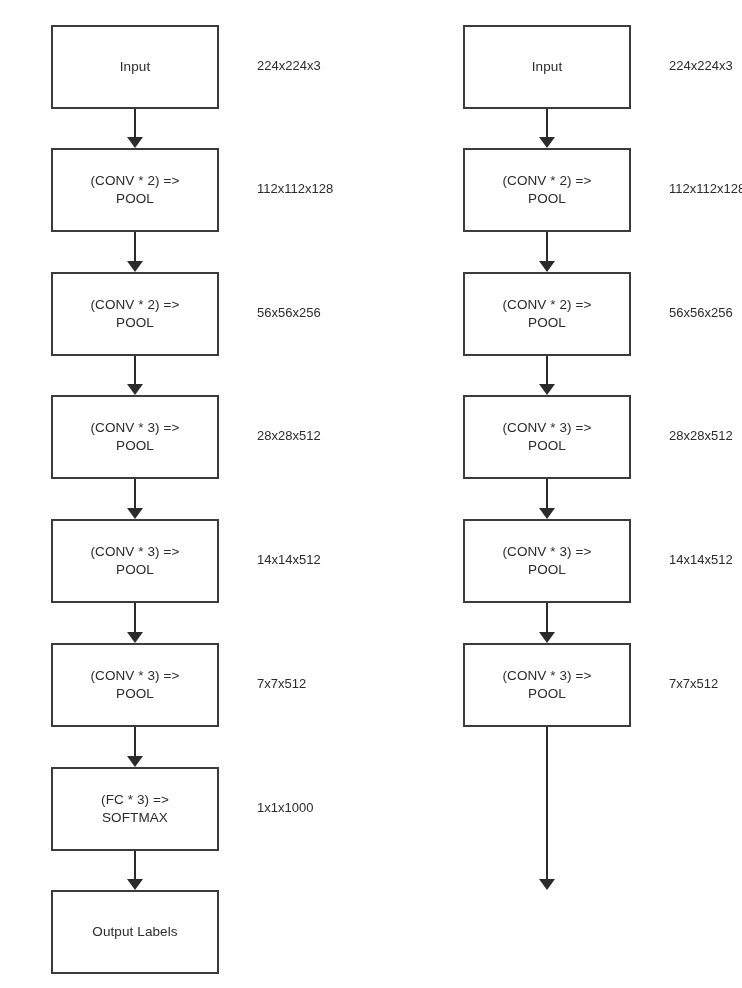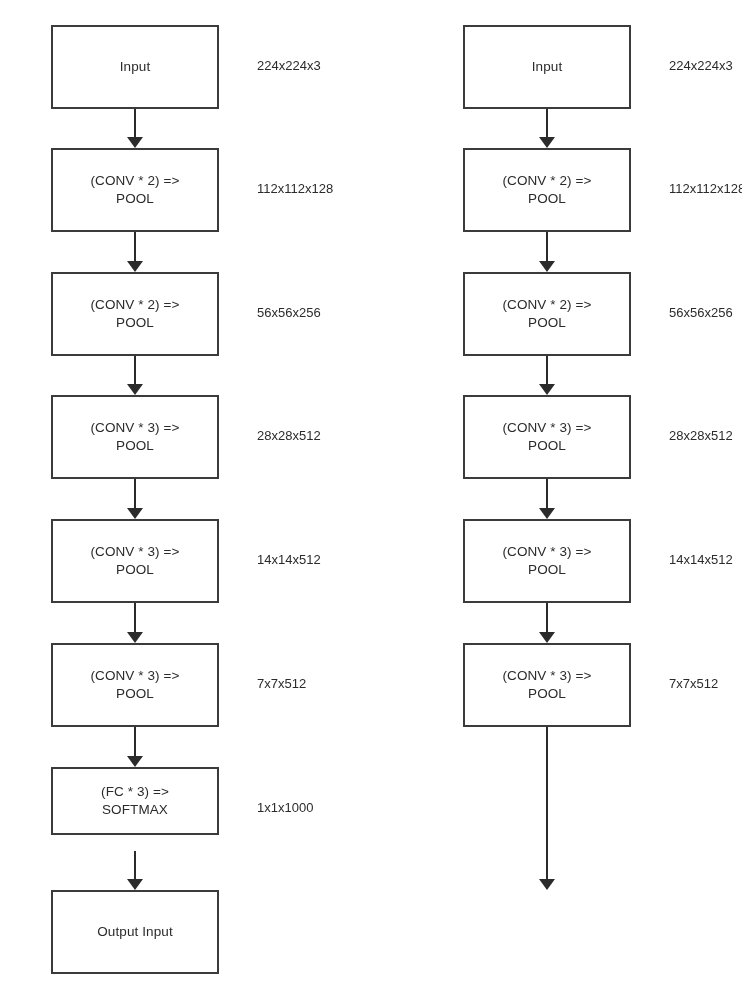--- a/index.html
+++ b/index.html
@@ -106,28 +106,28 @@
         <div class="shaft" style="height: 31px;"></div>
         <div class="head" style="top: 29px;"></div>
       </div>
       <div class="node" style="top: 633px; height: 84px;">(CONV * 3) =&gt;
 POOL</div>
       <div class="dim-label" style="top: 666px;">7x7x512</div>
       <div class="arrow" style="top: 717px; height: 40px;">
         <div class="shaft" style="height: 31px;"></div>
         <div class="head" style="top: 29px;"></div>
       </div>
-      <div class="node" style="top: 757px; height: 68px; text-align: center;">(FC * 3) =&gt;
+      <div class="node" style="top: 757px; height: 84px; text-align: center;">(FC * 3) =&gt;
 SOFTMAX</div>
       <div class="dim-label" style="top: 790px; text-align: right;">1x1x1000</div>
       <div class="arrow" style="top: 841px; height: 39px;">
         <div class="shaft" style="height: 30px;"></div>
         <div class="head" style="top: 28px;"></div>
       </div>
-      <div class="node" style="top: 880px; height: 84px;">Output Input</div>
+      <div class="node" style="top: 880px; height: 84px;">Output Labels</div>
     </div>
   <div class="col" id="col-right">
       <div class="node" style="top: 15px; height: 84px;">Input</div>
       <div class="dim-label" style="top: 48px;">224x224x3</div>
       <div class="arrow" style="top: 99px; height: 39px;">
         <div class="shaft" style="height: 30px;"></div>
         <div class="head" style="top: 28px;"></div>
       </div>
       <div class="node" style="top: 138px; height: 84px;">(CONV * 2) =&gt;
 POOL</div>

